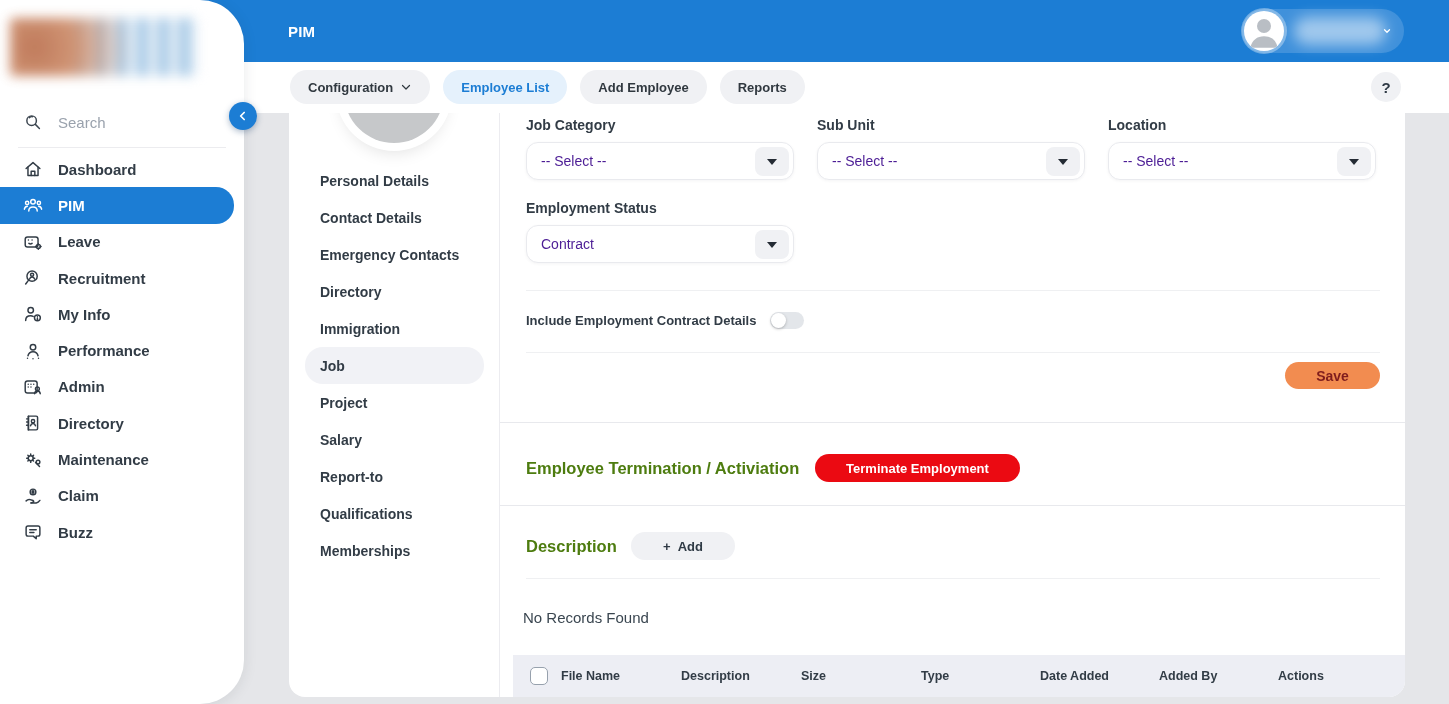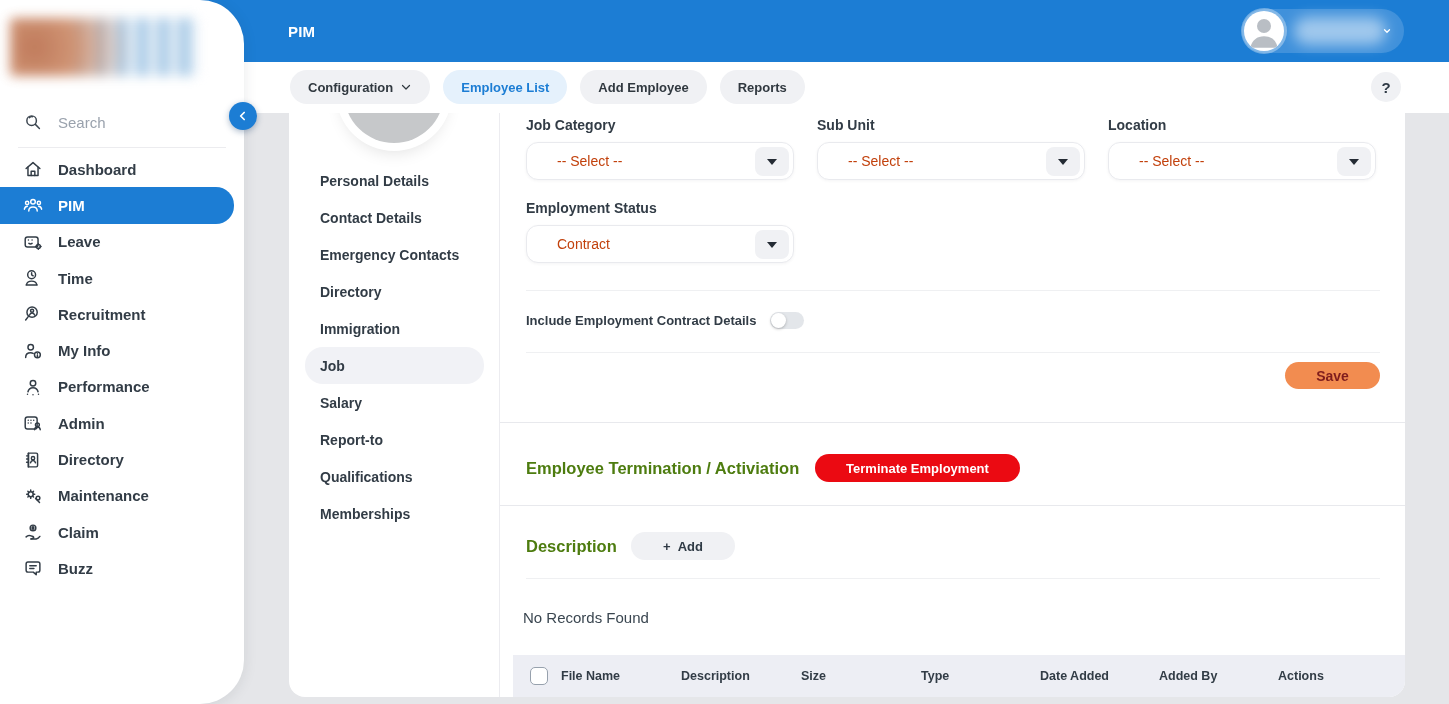--- a/index.html
+++ b/index.html
@@ -55,21 +55,21 @@
   .pmenu { position:absolute; left:0; top:49px; width:211px; list-style:none; }
   .pm-item { height:37px; display:flex; align-items:center; padding-left:31px; font-size:14px; font-weight:600; color:#323c46; cursor:pointer; }
   .pm-item.selected { background:#f1f2f6; border-radius:18px; margin:0 16px; padding-left:15px; }
 
   .main-col { position:relative; flex:1; height:100%; }
   .form-label { font-size:14px; font-weight:600; color:#323c46; }
   .lbl-row1 { position:absolute; left:26px; top:4px; display:flex; }
   .lbl-row1 .form-label { width:268px; margin-right:23px; }
   .sel-row1 { position:absolute; left:26px; top:29px; display:flex; gap:23px; }
   .select { position:relative; width:268px; height:38px; background:#fff; border:1px solid #e9eaee; border-radius:12px; box-shadow:0 1px 3px rgba(60,70,90,.06); display:flex; align-items:center; cursor:pointer; }
-  .select .sel-val { margin-left:30px; font-size:14px; color:#c2410c; }
+  .select .sel-val { margin-left:14px; font-size:14px; color:#4c1d95; }
   .sel-btn { position:absolute; right:4px; top:4px; width:34px; height:29px; border-radius:8px; background:#f0f1f4; display:flex; align-items:center; justify-content:center; }
   .caret-down { width:0; height:0; border-left:5px solid transparent; border-right:5px solid transparent; border-top:6px solid #242b34; }
   .lbl-es { position:absolute; left:26px; top:87px; }
   .sel-es { position:absolute; left:26px; top:112px; }
   .divider-in { position:absolute; left:26px; right:25px; height:1px; background:#eff0f2; }
   .divider-full { position:absolute; left:0; right:0; height:1px; background:#e8e9ed; }
   .toggle-row { position:absolute; left:26px; top:199px; display:flex; align-items:center; }
   .toggle-label { font-size:13px; font-weight:600; color:#323c46; }
   .toggle { position:relative; margin-left:14px; width:34px; height:17px; border-radius:9px; background:#e3e6ea; cursor:pointer; }
   .toggle .knob { position:absolute; left:1px; top:1px; width:15px; height:15px; border-radius:50%; background:#fff; box-shadow:0 1px 3px rgba(0,0,0,.25); }
@@ -138,20 +138,21 @@
   <div class="content-card">
     <div class="profile-col">
       <div class="avatar-big"></div>
       <ul class="pmenu">
         <li class="pm-item">Personal Details</li>
         <li class="pm-item">Contact Details</li>
         <li class="pm-item">Emergency Contacts</li>
         <li class="pm-item">Directory</li>
         <li class="pm-item">Immigration</li>
         <li class="pm-item selected">Job</li>
+        <li class="pm-item">Project</li>
         <li class="pm-item">Salary</li>
         <li class="pm-item">Report-to</li>
         <li class="pm-item">Qualifications</li>
         <li class="pm-item">Memberships</li>
       </ul>
     </div>
 
     <div class="main-col">
 
       <div class="lbl-row1">
@@ -281,31 +282,20 @@
               <path d="M7 9.8h.01M11 9.8h.01M7.5 13.5c1 .8 2.5.8 3.5 0"></path>
               <circle cx="17.8" cy="16.8" r="2.2"></circle>
               <path d="M17.8 13.8v1M17.8 18.8v1M20.8 16.8h-1M15.8 16.8h-1"></path>
             </svg>
           </span>
         <span class="side-lb">Leave</span>
       </div>
       <div class="side-item">
         <span class="side-ic">
             <svg viewBox="0 0 24 24">
-              <circle cx="10.5" cy="8.5" r="4.3"></circle>
-              <path d="M10.5 6.2v2.3l1.7 1.1"></path>
-              <path d="M5 19c.4-2.3 2.3-3.6 5.5-3.6S15.6 16.7 16 19"></path>
-              <path d="M4.5 19.6h12"></path>
-            </svg>
-          </span>
-        <span class="side-lb">Time</span>
-      </div>
-      <div class="side-item">
-        <span class="side-ic">
-            <svg viewBox="0 0 24 24">
               <circle cx="11" cy="10" r="5.6"></circle>
               <path d="M7 14.6 4 18.5"></path>
               <circle cx="11" cy="8.4" r="1.7"></circle>
               <path d="M8.2 13.2c.4-1.6 1.5-2.4 2.8-2.4s2.4.8 2.8 2.4"></path>
             </svg>
           </span>
         <span class="side-lb">Recruitment</span>
       </div>
       <div class="side-item">
         <span class="side-ic">

